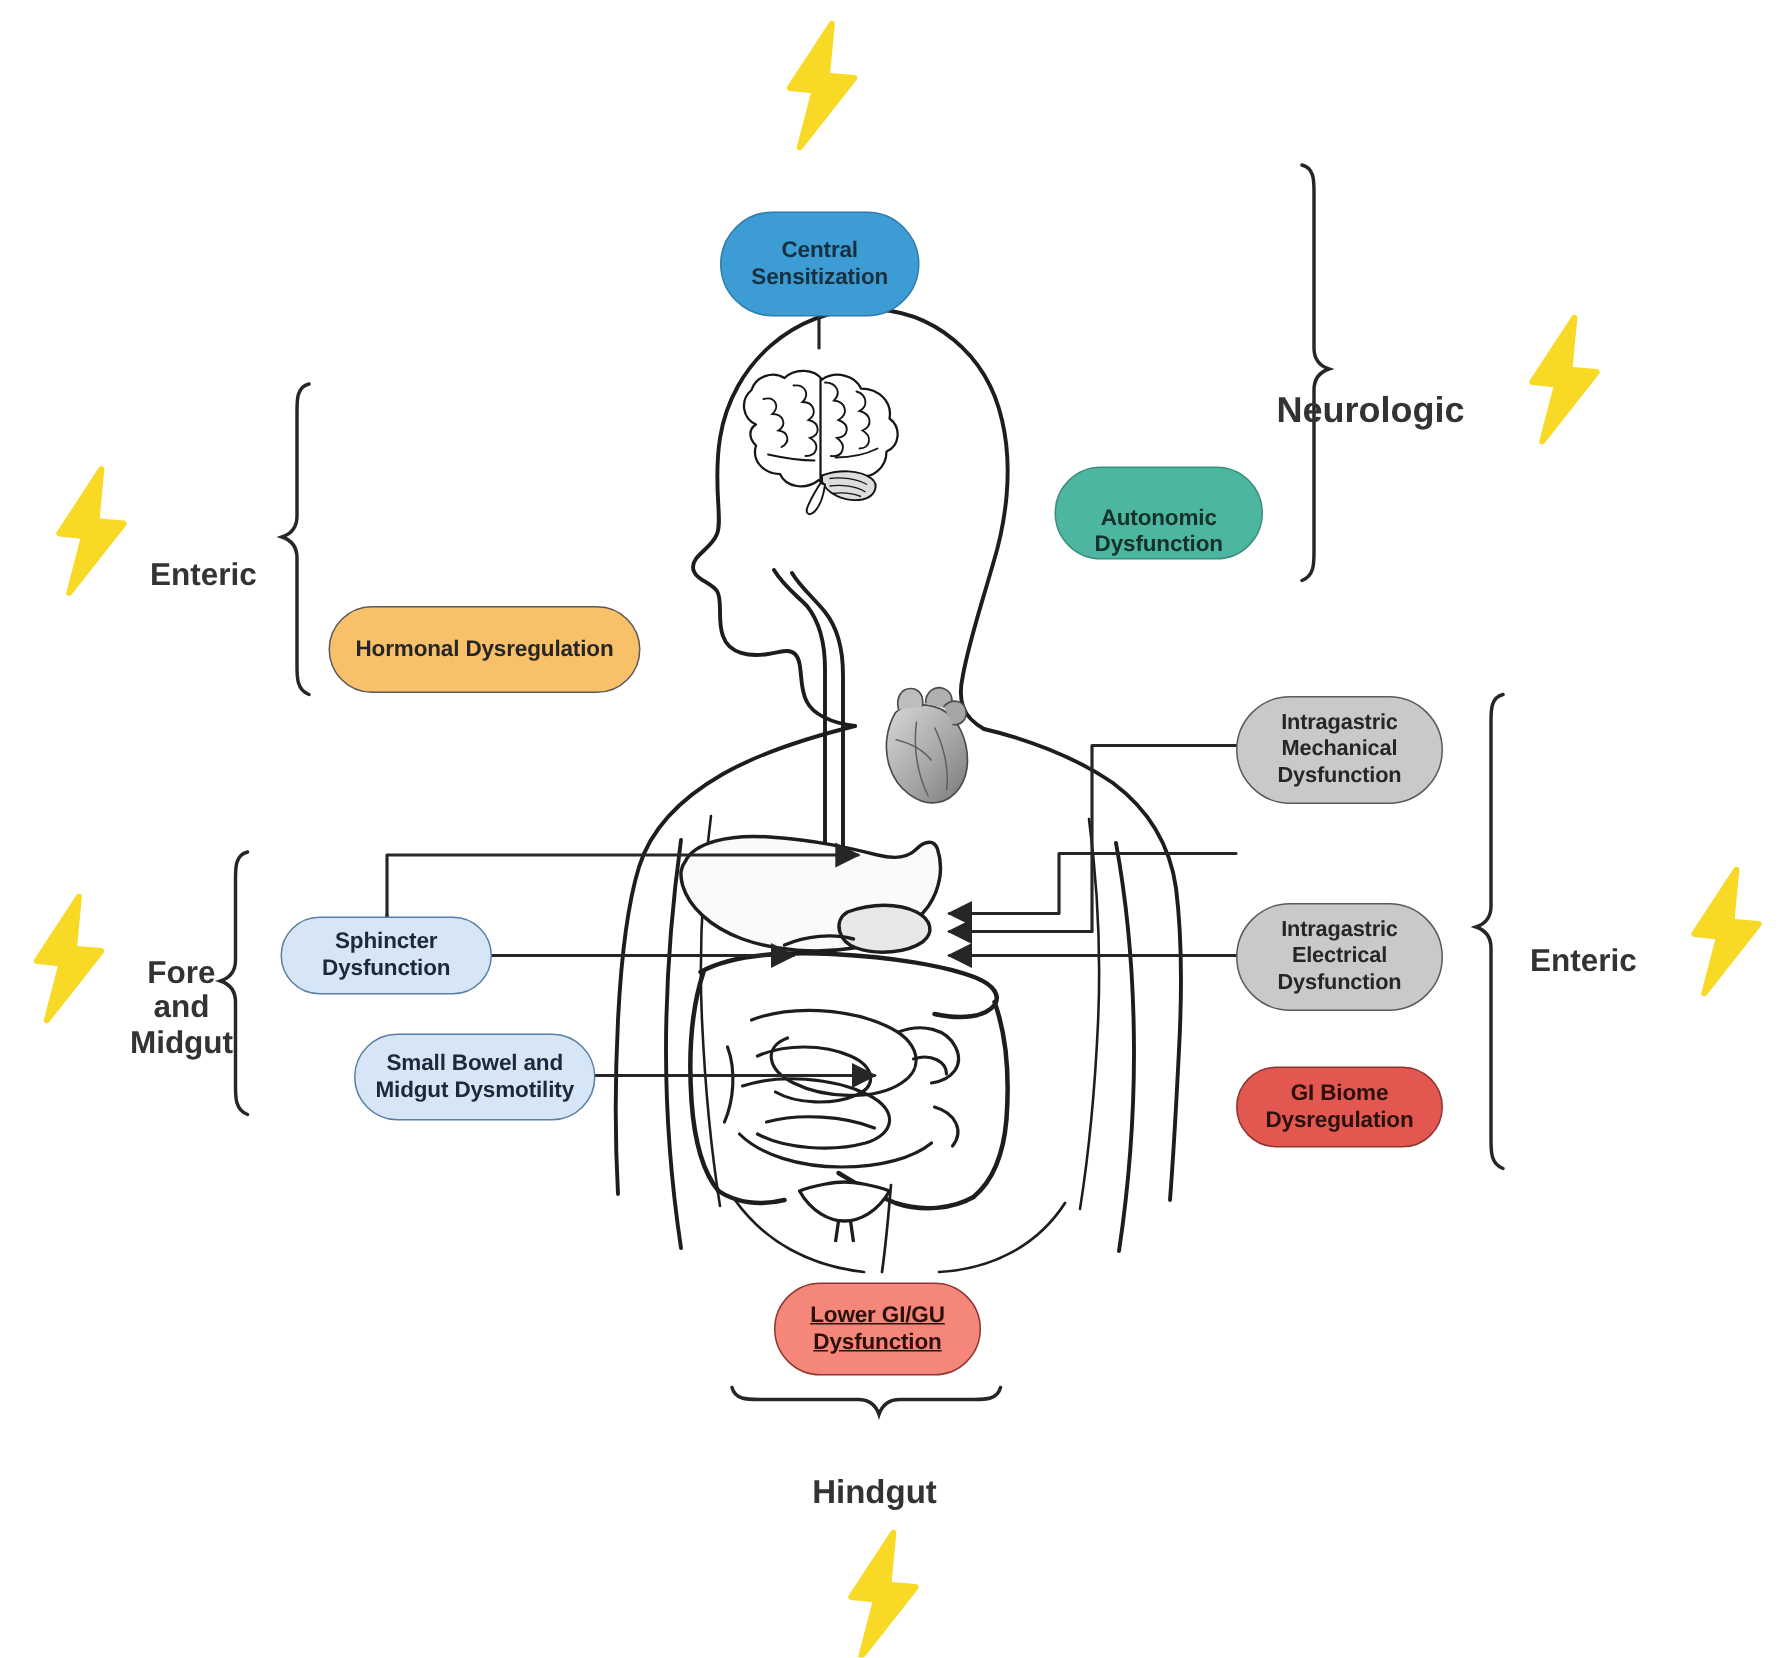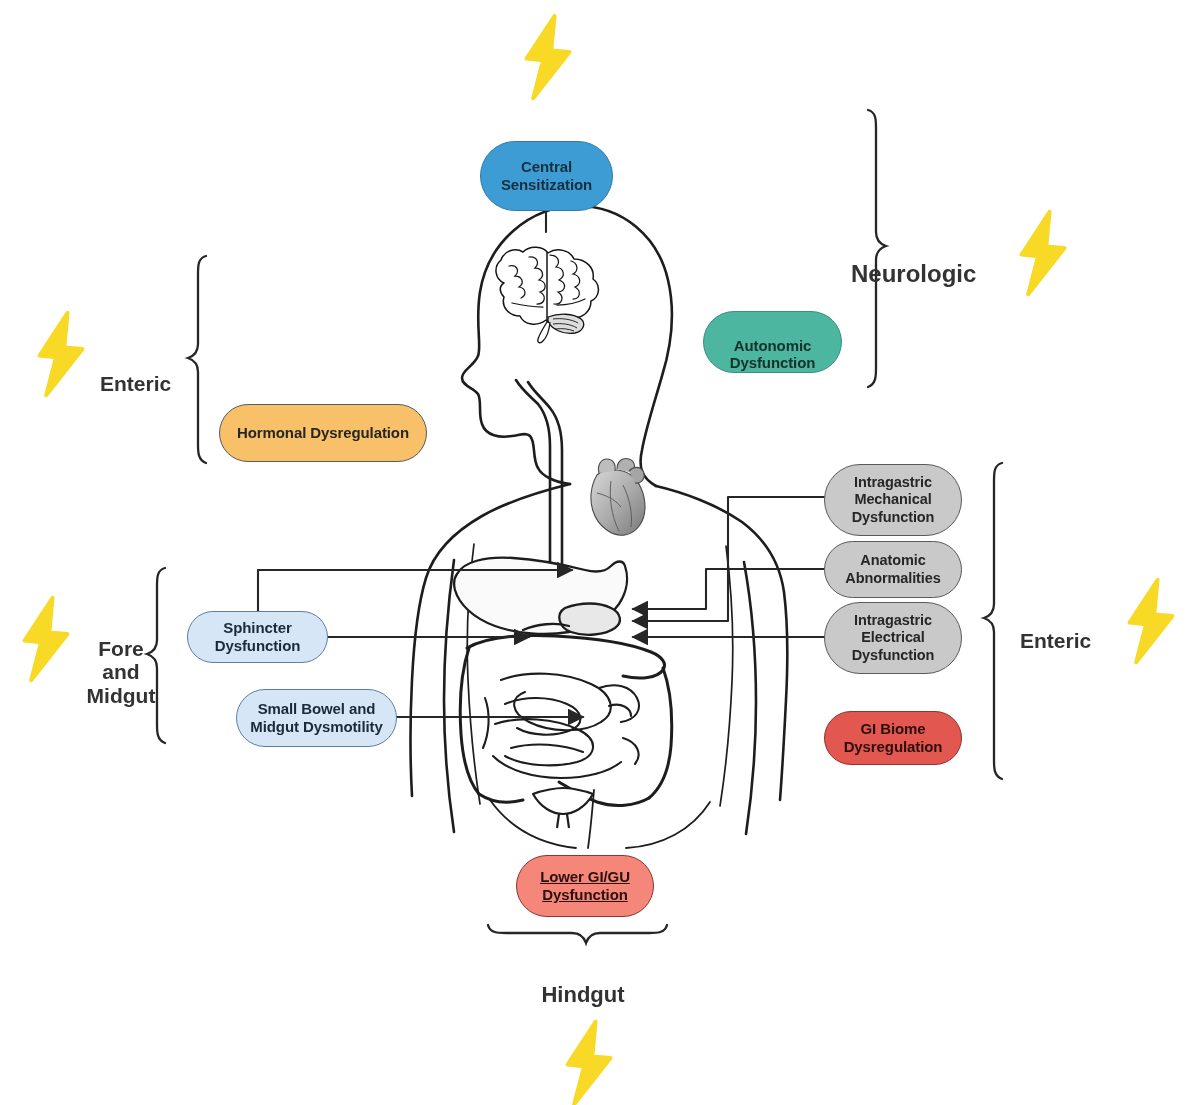--- a/index.html
+++ b/index.html
@@ -241,24 +241,20 @@
     <span style="white-space:pre-line;">Autonomic
 Dysfunction</span>
   </div>
 
   <div class="node n-grey" style="left:824px;top:464px;width:138px;height:72px;font-size:14.5px;">
     <span style="white-space:pre-line;">Intragastric
 Mechanical
 Dysfunction</span>
   </div>
 
-  <div class="node n-grey" style="left:824px;top:541px;width:138px;height:57px;font-size:14.5px;">
-    <span style="white-space:pre-line;">Anatomic
-Abnormalities</span>
-  </div>
 
   <div class="node n-grey" style="left:824px;top:602px;width:138px;height:72px;font-size:14.5px;">
     <span style="white-space:pre-line;">Intragastric
 Electrical
 Dysfunction</span>
   </div>
 
   <div class="node n-red" style="left:824px;top:711px;width:138px;height:54px;font-size:15px;">
     <span style="white-space:pre-line;">GI Biome
 Dysregulation</span>

